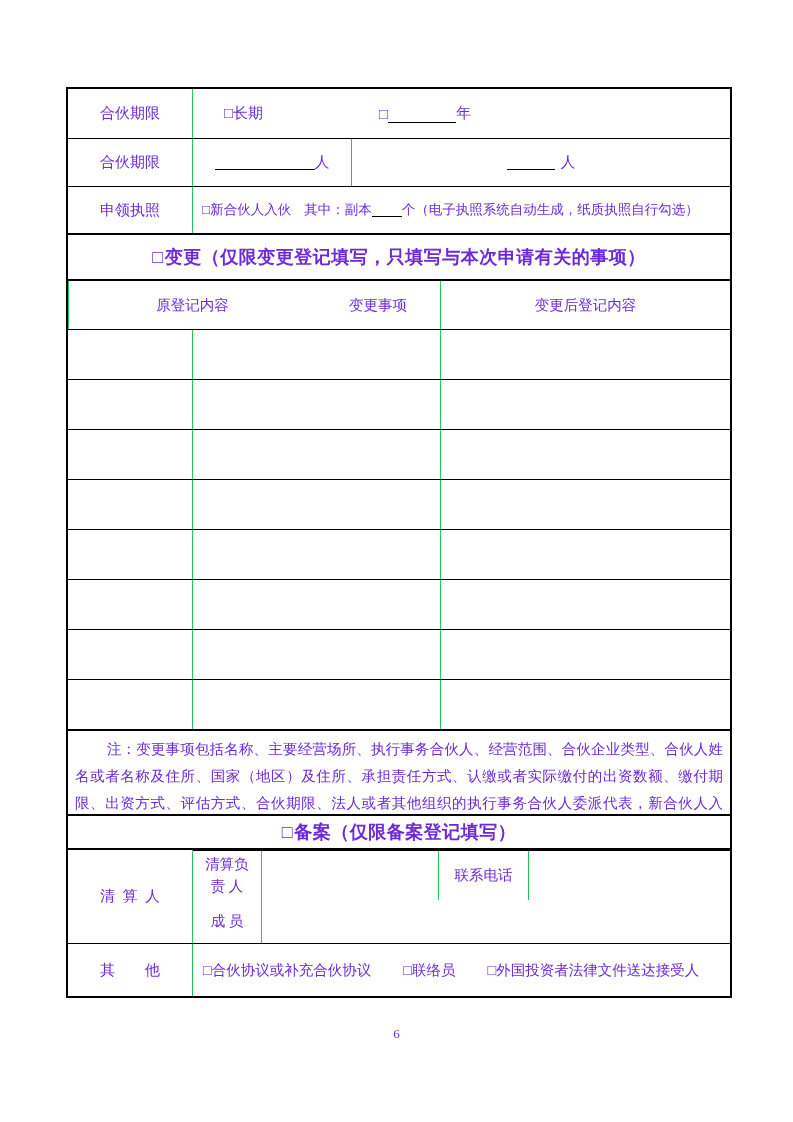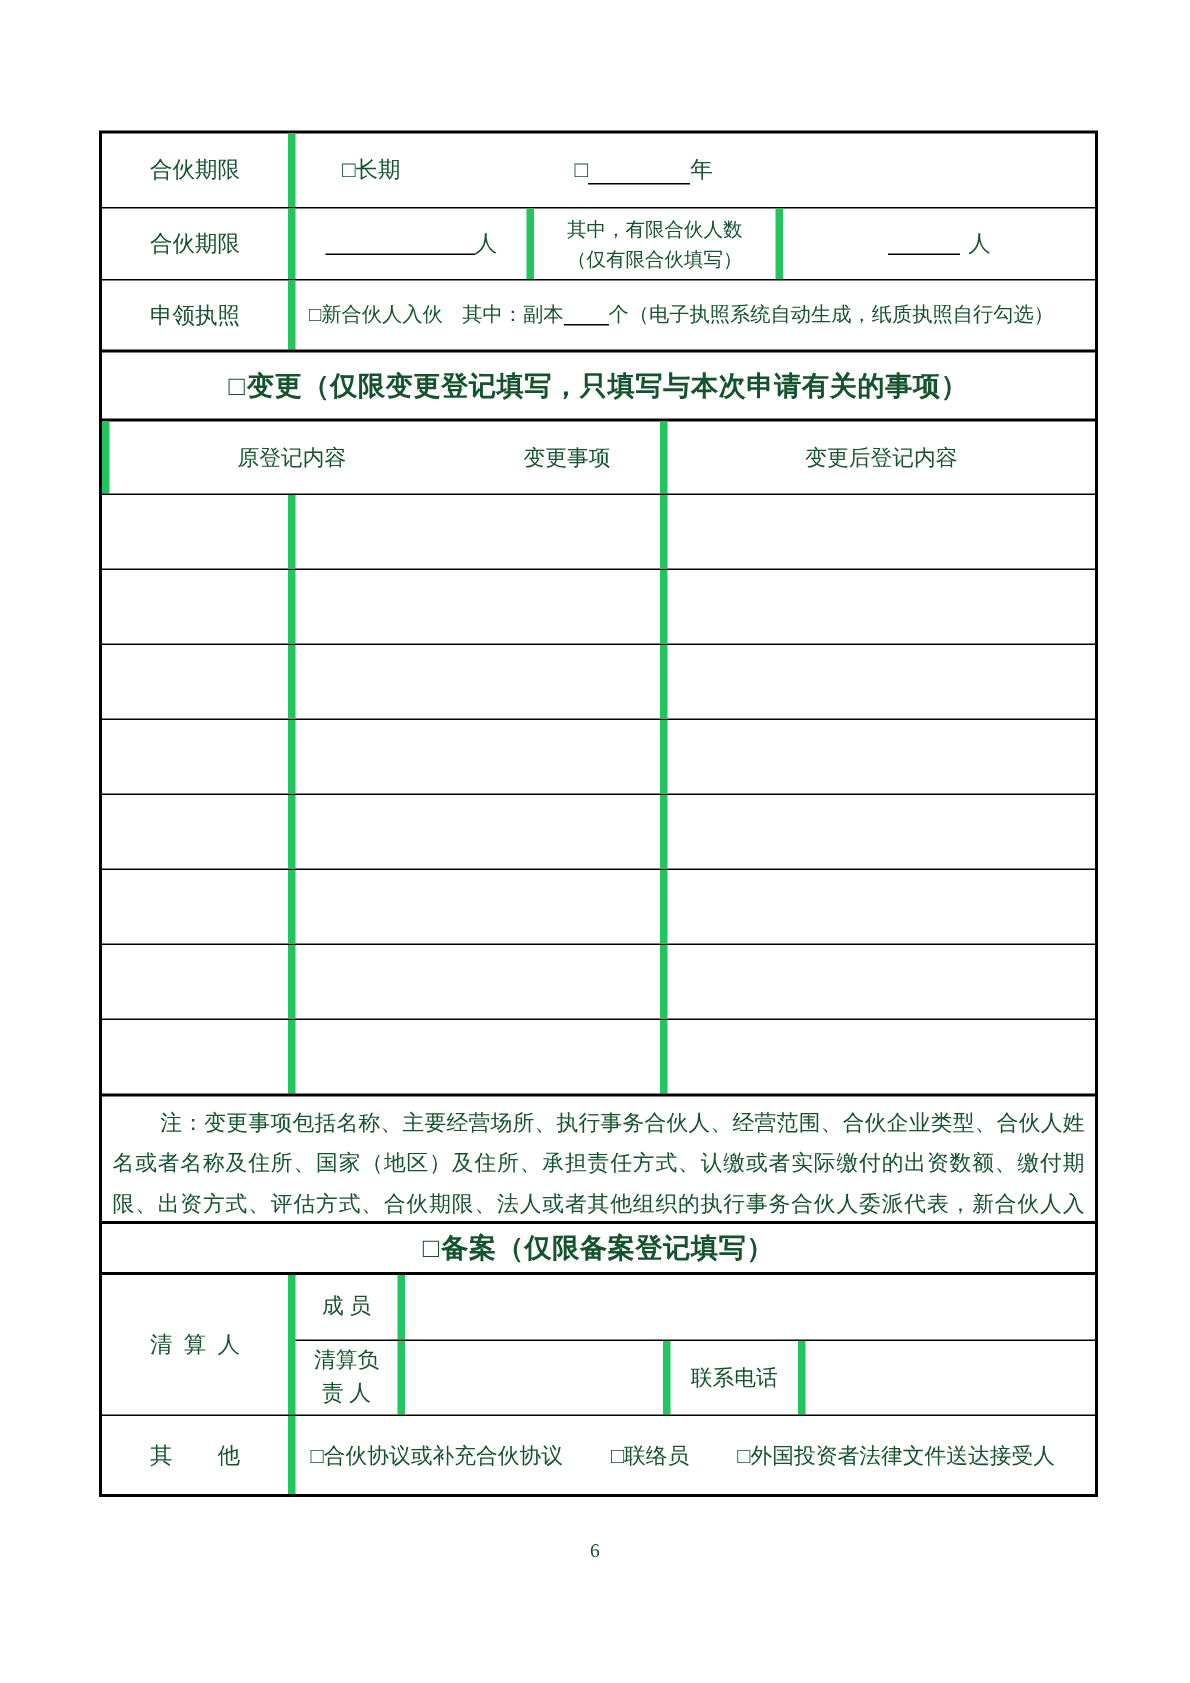--- a/index.html
+++ b/index.html
@@ -1,29 +1,29 @@
 <!DOCTYPE html>
 <html><head>
 <meta charset="utf-8">
 <style>
   * { margin:0; padding:0; box-sizing:border-box; }
   html,body { background:#ffffff; }
   .page {
     position:relative; width:793px; height:1122px; background:#ffffff;
-    font-family:"Liberation Serif","DejaVu Serif",serif; color:#14532d;
+    font-family:"Liberation Serif","DejaVu Serif",serif; color:#6d28d9;
     overflow:hidden; margin:0 auto;
   }
   .form {
     position:absolute; left:66px; top:87px; width:666px;
     border:2px solid #000; display:flex; flex-direction:column;
   }
   .row { display:flex; align-items:stretch; border-top:1px solid #000; }
   .row.first { border-top:none; }
   .row.thick { border-top-width:2px; }
-  .cell { border-left:5px solid #22c55e; display:flex; align-items:center; min-width:0; }
+  .cell { border-left:1px solid #22c55e; display:flex; align-items:center; min-width:0; }
   .cell.nb { border-left:none; }
   .label-cell { width:124px; justify-content:center; font-size:15px; white-space:pre; flex:none; }
   .flex1 { flex:1 1 auto; }
 
   .h49{height:49px} .h48{height:48px} .h47{height:47px} .h46{height:46px}
   .h50{height:50px} .h43{height:43px} .h34{height:34px} .h53{height:53px}
 
   .band { justify-content:center; align-items:center; display:flex;
     font-family:"Liberation Sans","DejaVu Sans",sans-serif; font-weight:700; font-size:18px;
     letter-spacing:0.5px; }
@@ -82,24 +82,20 @@
         </span>
       </div>
     </div>
 
     <div class="row h48">
       <div class="cell nb label-cell">合伙期限</div>
       <div class="cell count-cell2">
         <span class="blank bl-100"></span>
         <span>人</span>
       </div>
-      <div class="cell count-cell3">
-        <span>其中，有限合伙人数</span>
-        <span>（仅有限合伙填写）</span>
-      </div>
       <div class="cell flex1 count-cell4">
         <span class="blank bl-48"></span>
         <span class="unit-gap">人</span>
       </div>
     </div>
 
     <div class="row h47">
       <div class="cell nb label-cell">申领执照</div>
       <div class="cell flex1 license-content">
         <span>□新合伙人入伙</span>
@@ -169,31 +165,31 @@
 
     <div class="row thick h34 band">
       <span class="bx">□</span>
       <span>备案（仅限备案登记填写）</span>
     </div>
 
     <div class="row thick">
       <div class="cell nb label-cell">清  算  人</div>
       <div class="cell liq-right" style="padding:0; align-items:stretch; display:flex;">
         <div class="liq-right">
-          <div class="liq-row h43">
-            <div class="cell nb sub-cell">成  员</div>
-            <div class="cell flex1"></div>
-          </div>
           <div class="liq-row b h50">
             <div class="cell nb sub-cell">清算负
 责  人</div>
             <div class="cell w-177"></div>
             <div class="cell w-90">联系电话</div>
             <div class="cell flex1"></div>
           </div>
+          <div class="liq-row h43">
+            <div class="cell nb sub-cell">成  员</div>
+            <div class="cell flex1"></div>
+          </div>
         </div>
       </div>
     </div>
 
     <div class="row h53">
       <div class="cell nb label-cell">其　　他</div>
       <div class="cell flex1 other-content">
         <span class="opt">□合伙协议或补充合伙协议</span>
         <span class="opt">□联络员</span>
         <span class="opt">□外国投资者法律文件送达接受人</span>

